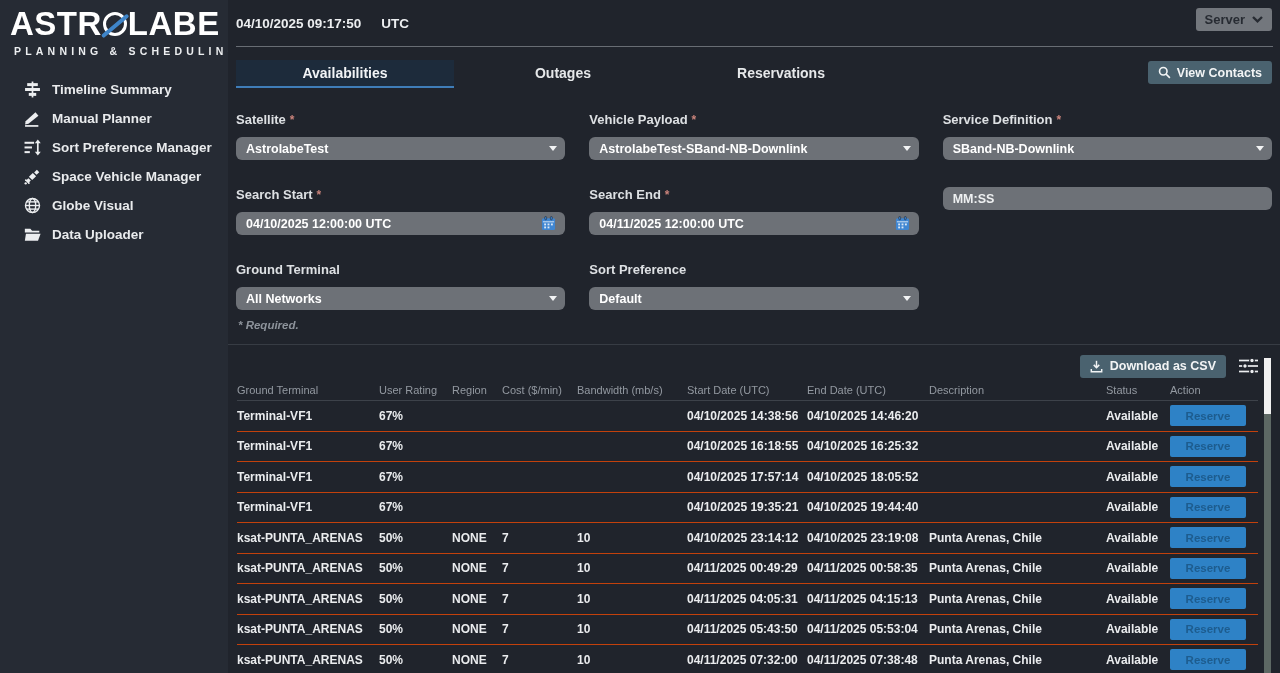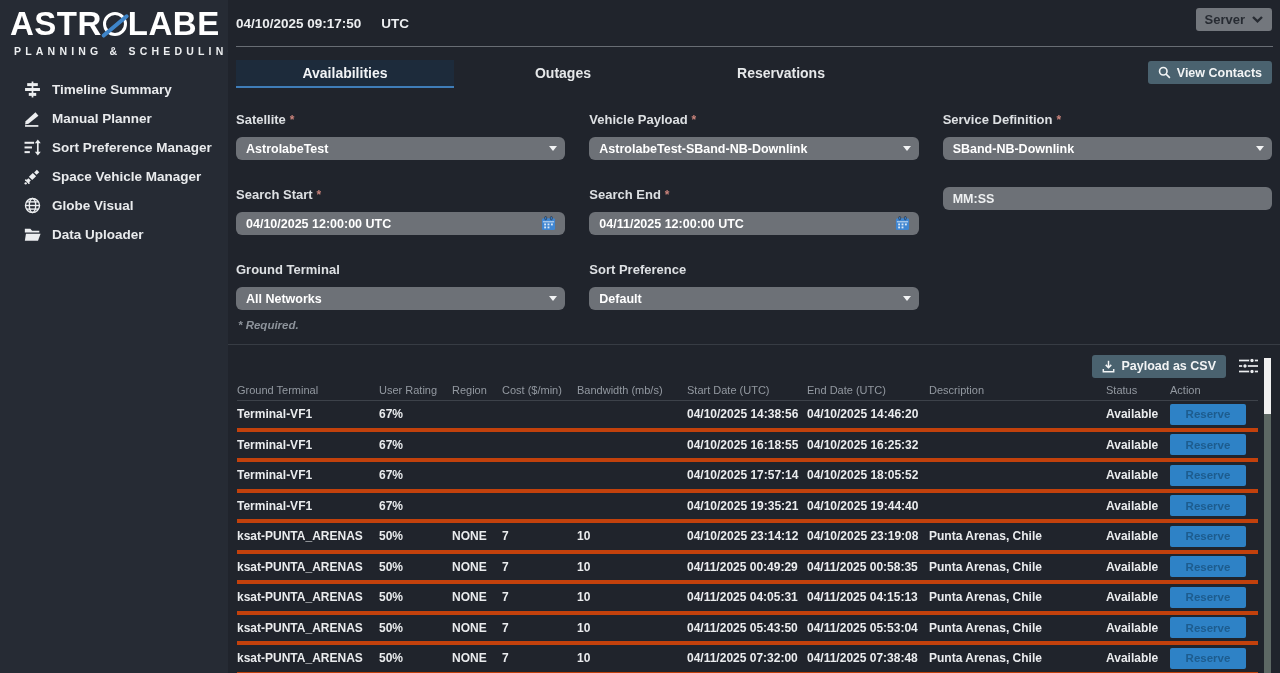--- a/index.html
+++ b/index.html
@@ -69,21 +69,21 @@
     gap:13px; padding-top:5px; }
   .csv-btn { height:23px; padding:0 10px; background:#4a626f; border:none; border-radius:3px;
     color:#f2f4f5; font-weight:600; font-size:12.5px; display:flex; align-items:center;
     gap:7px; cursor:pointer; font-family:inherit; }
   .sliders { width:19px; height:18px; cursor:pointer; }
   .t-head, .t-row { display:grid;
     grid-template-columns:142px 73px 50px 75px 110px 120px 122px 177px 64px 1fr;
     align-items:center; }
   .t-head { height:19px; font-size:11px; color:#9399a1; border-bottom:1px solid #3d424a;
     padding-bottom:2px; }
-  .t-row { height:30.5px; border-bottom:4px solid #c2410c; font-size:12px; font-weight:600;
+  .t-row { height:30.5px; border-bottom:1px solid #c2410c; font-size:12px; font-weight:600;
     color:#eaecee; }
   .cell { white-space:nowrap; overflow:hidden; }
   .reserve-btn { width:76px; height:21px; background:#2e82c6; border:none; border-radius:2px;
     color:#1d5c8e; font-weight:700; font-size:11.5px; cursor:pointer; font-family:inherit; }
   
   .table-scrollbar { position:absolute; right:9px; top:358px; bottom:0; width:7px;
     background:#5d6864; }
   .table-scrollbar .thumb { width:7px; height:56px; background:#f1f1f1; cursor:grab; }
   svg { display:block; }
 </style>
@@ -285,21 +285,21 @@
     <div class="required-note">* Required.</div>
 
     <div class="results">
       <div class="toolbar">
         <button class="csv-btn">
           <svg width="13" height="13" viewBox="0 0 16 16">
               <path d="M8 1 V9" stroke="#f2f4f5" stroke-width="1.8" fill="none"></path>
               <path d="M4.6 6 L8 9.4 L11.4 6" stroke="#f2f4f5" stroke-width="1.8" fill="none"></path>
               <path d="M1.6 11 V14.4 H14.4 V11" stroke="#f2f4f5" stroke-width="1.8" fill="none"></path>
             </svg>
-          <span>Payload as CSV</span>
+          <span>Download as CSV</span>
         </button>
         <span class="sliders">
           <svg width="19" height="18" viewBox="0 0 19 18">
               <line x1="0" y1="3.5" x2="19" y2="3.5" stroke="#eceef0" stroke-width="1.7"></line>
               <line x1="0" y1="9" x2="19" y2="9" stroke="#eceef0" stroke-width="1.7"></line>
               <line x1="0" y1="14.5" x2="19" y2="14.5" stroke="#eceef0" stroke-width="1.7"></line>
               <circle cx="13" cy="3.5" r="2.3" fill="#eceef0" stroke="#20242c" stroke-width="1.2"></circle>
               <circle cx="6" cy="9" r="2.3" fill="#eceef0" stroke="#20242c" stroke-width="1.2"></circle>
               <circle cx="13" cy="14.5" r="2.3" fill="#eceef0" stroke="#20242c" stroke-width="1.2"></circle>
             </svg>

